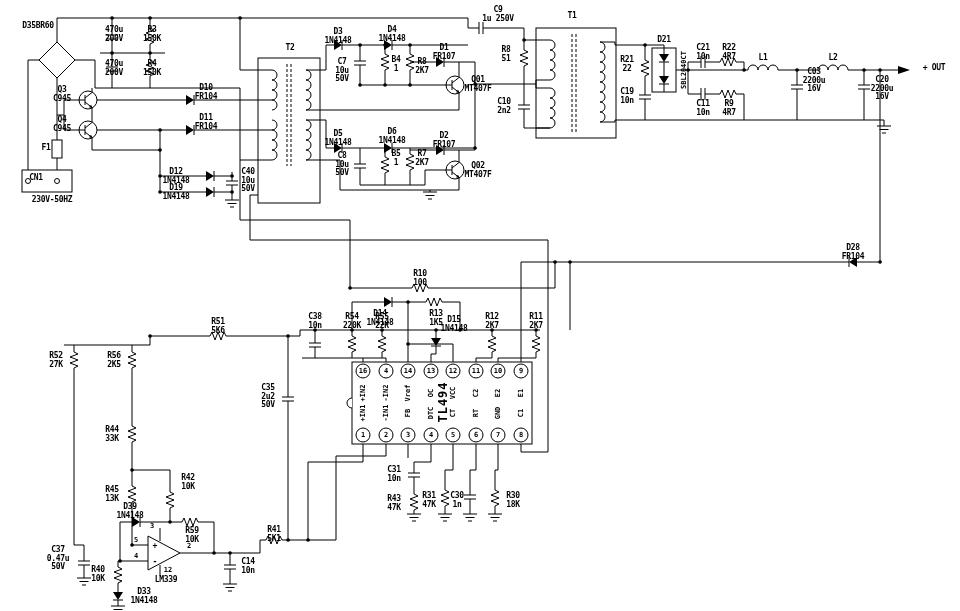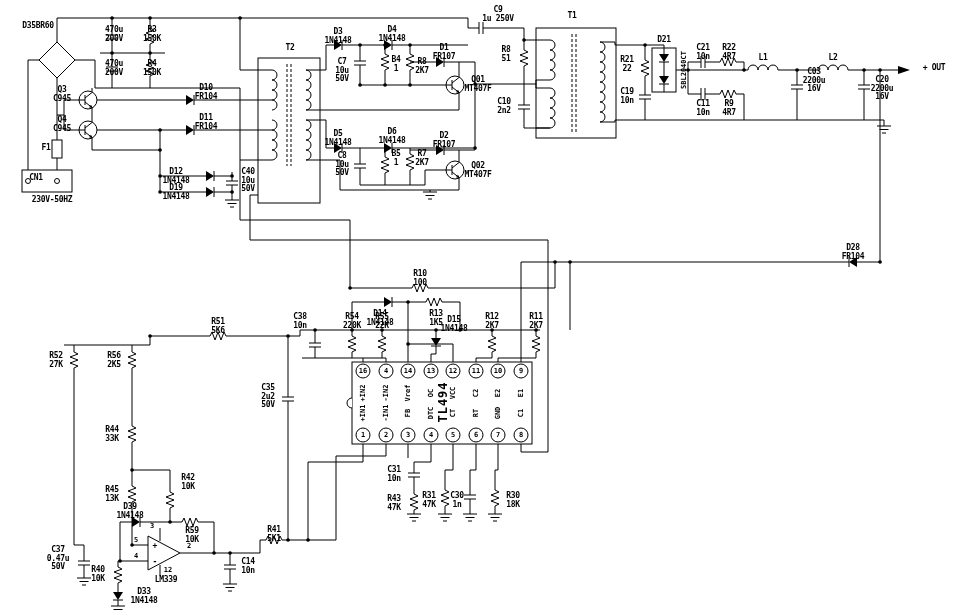--- a/index.html
+++ b/index.html
@@ -276,21 +276,21 @@
 16V</div>
 <div class="lbl" style="left:934px;top:64px">+ OUT</div>
 <div class="lbl" style="left:853px;top:244px">D28
 FR104</div>
 <div class="lbl" style="left:420px;top:270px">R10
 100</div>
 <div class="lbl" style="left:380px;top:310px">D14
 1N4148</div>
 <div class="lbl" style="left:436px;top:310px">R13
 1K5</div>
-<div class="lbl" style="left:300px;top:313px">C38
+<div class="lbl" style="left:315px;top:313px">C38
 10n</div>
 <div class="lbl" style="left:352px;top:313px">R54
 220K</div>
 <div class="lbl" style="left:382px;top:313px">R55
 22K</div>
 <div class="lbl" style="left:454px;top:316px">D15
 1N4148</div>
 <div class="lbl" style="left:492px;top:313px">R12
 2K7</div>
 <div class="lbl" style="left:536px;top:313px">R11

